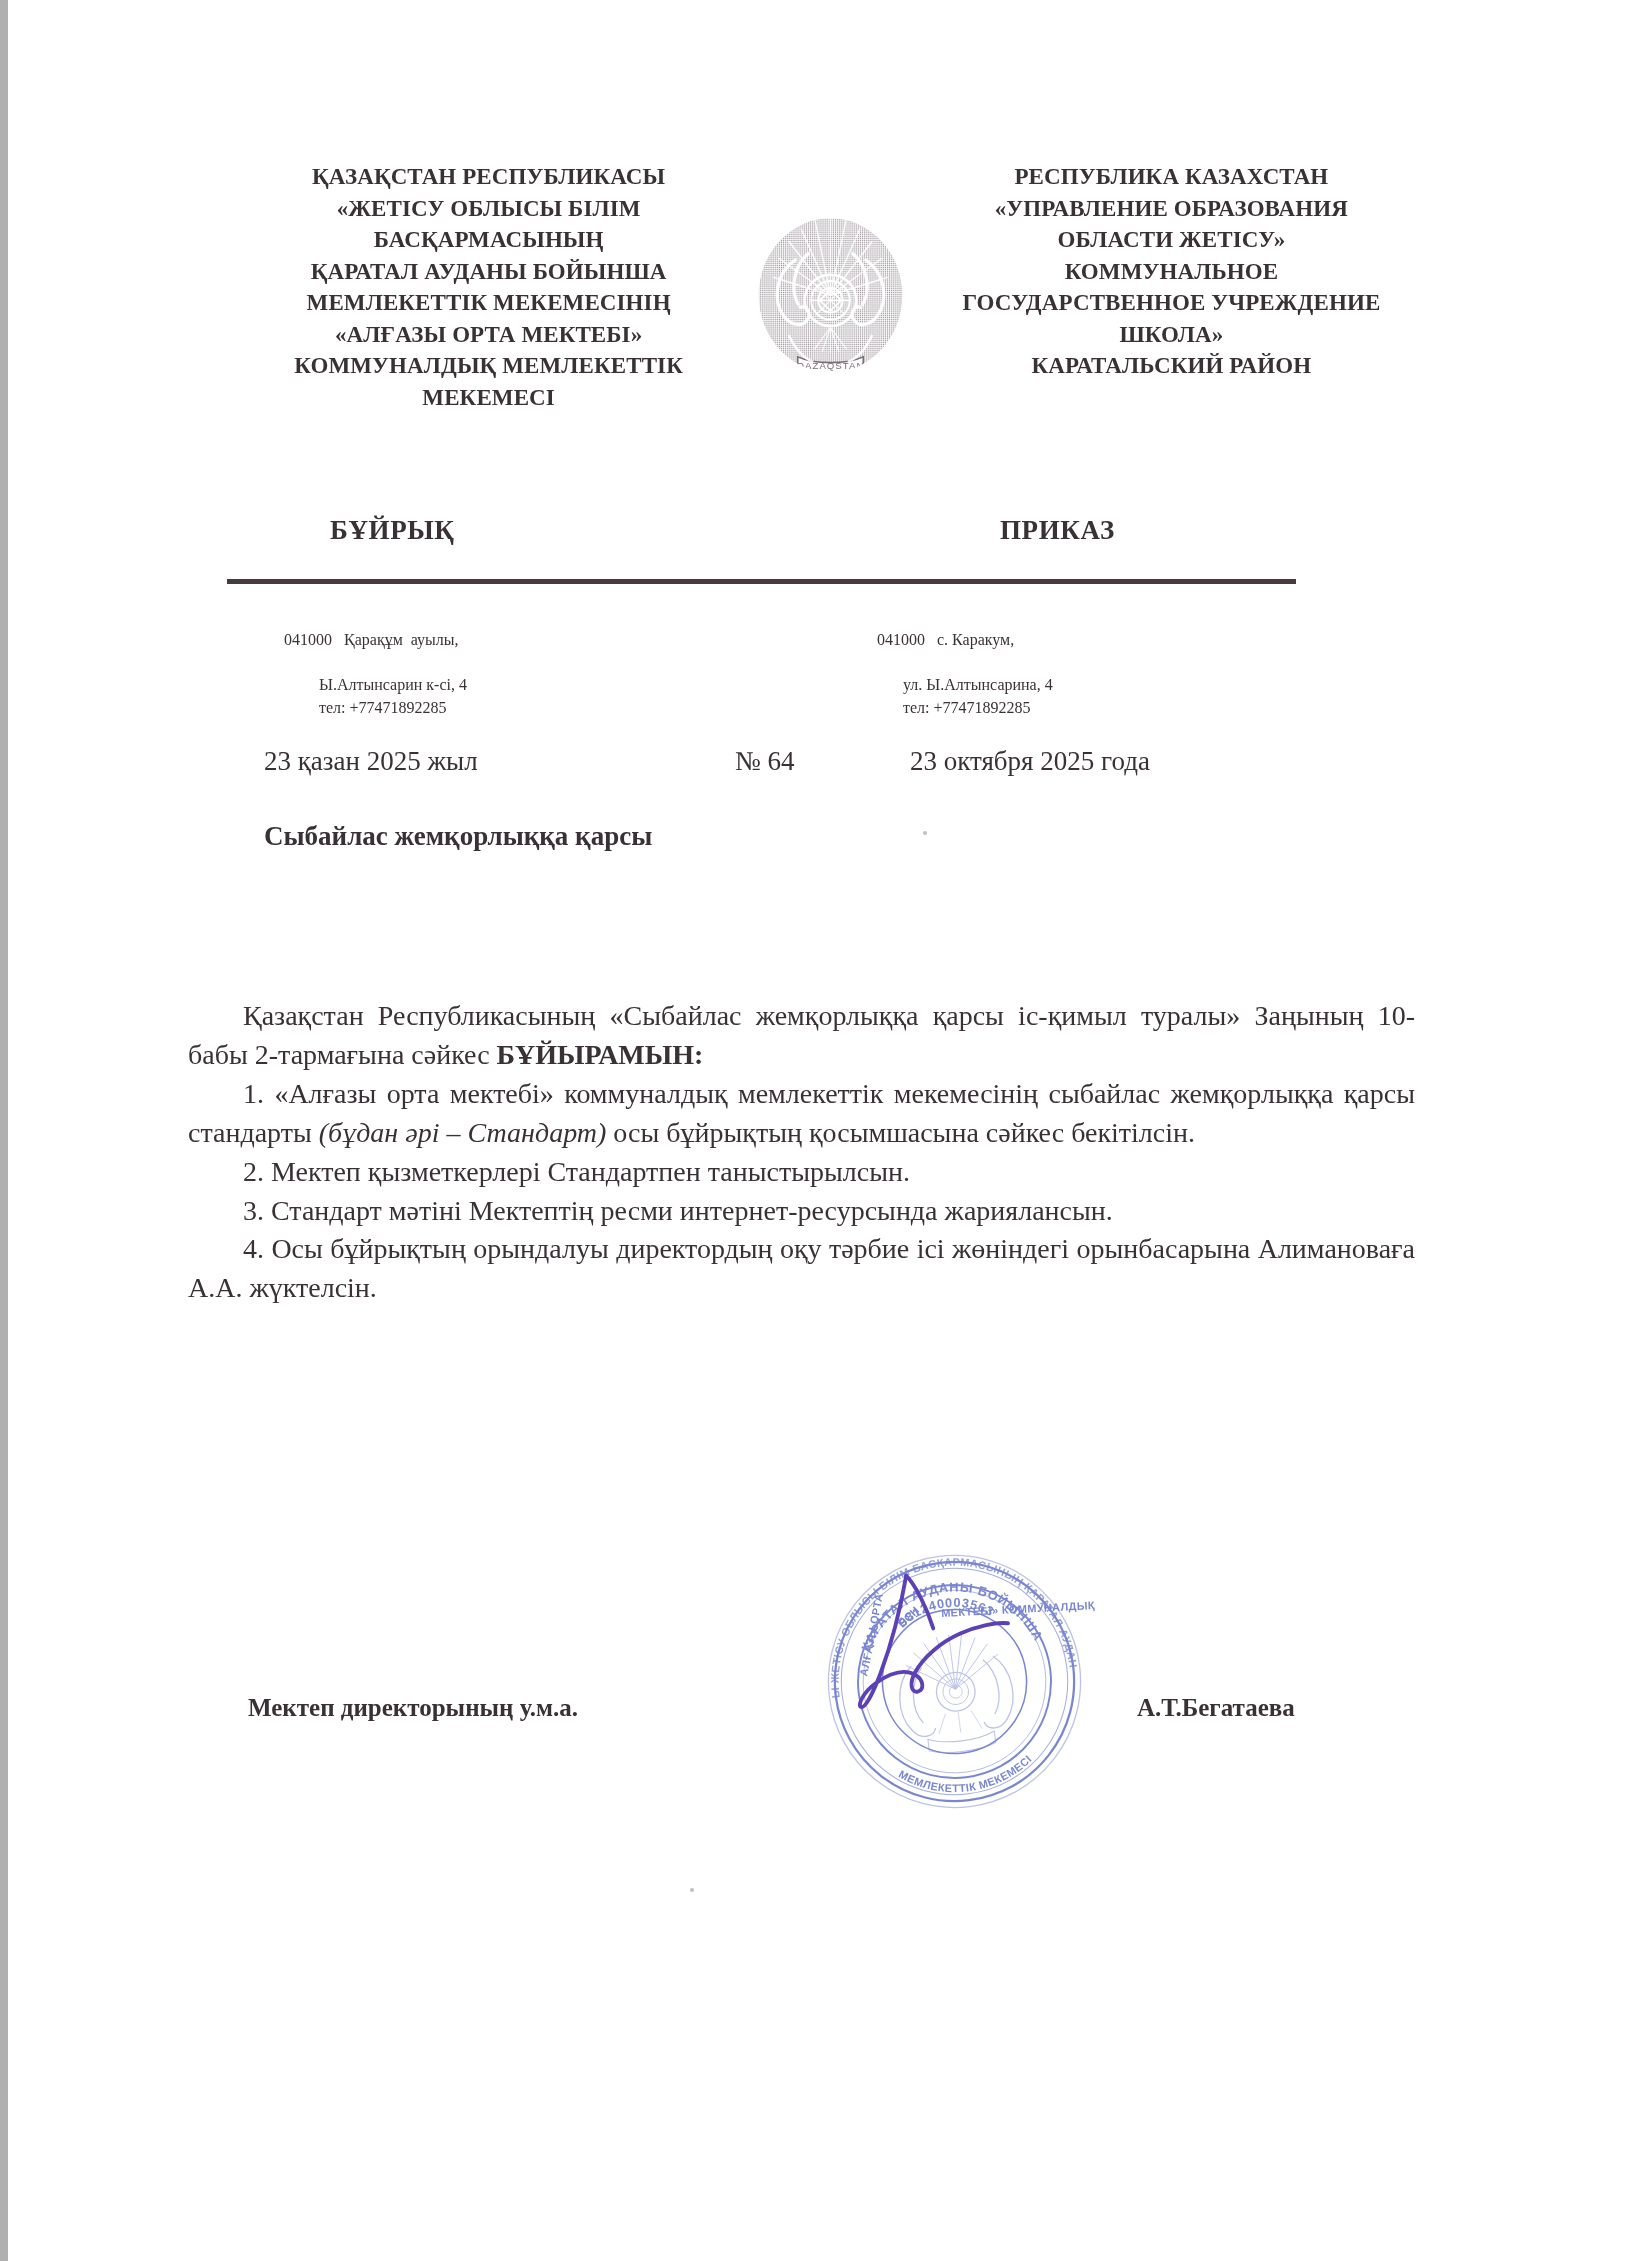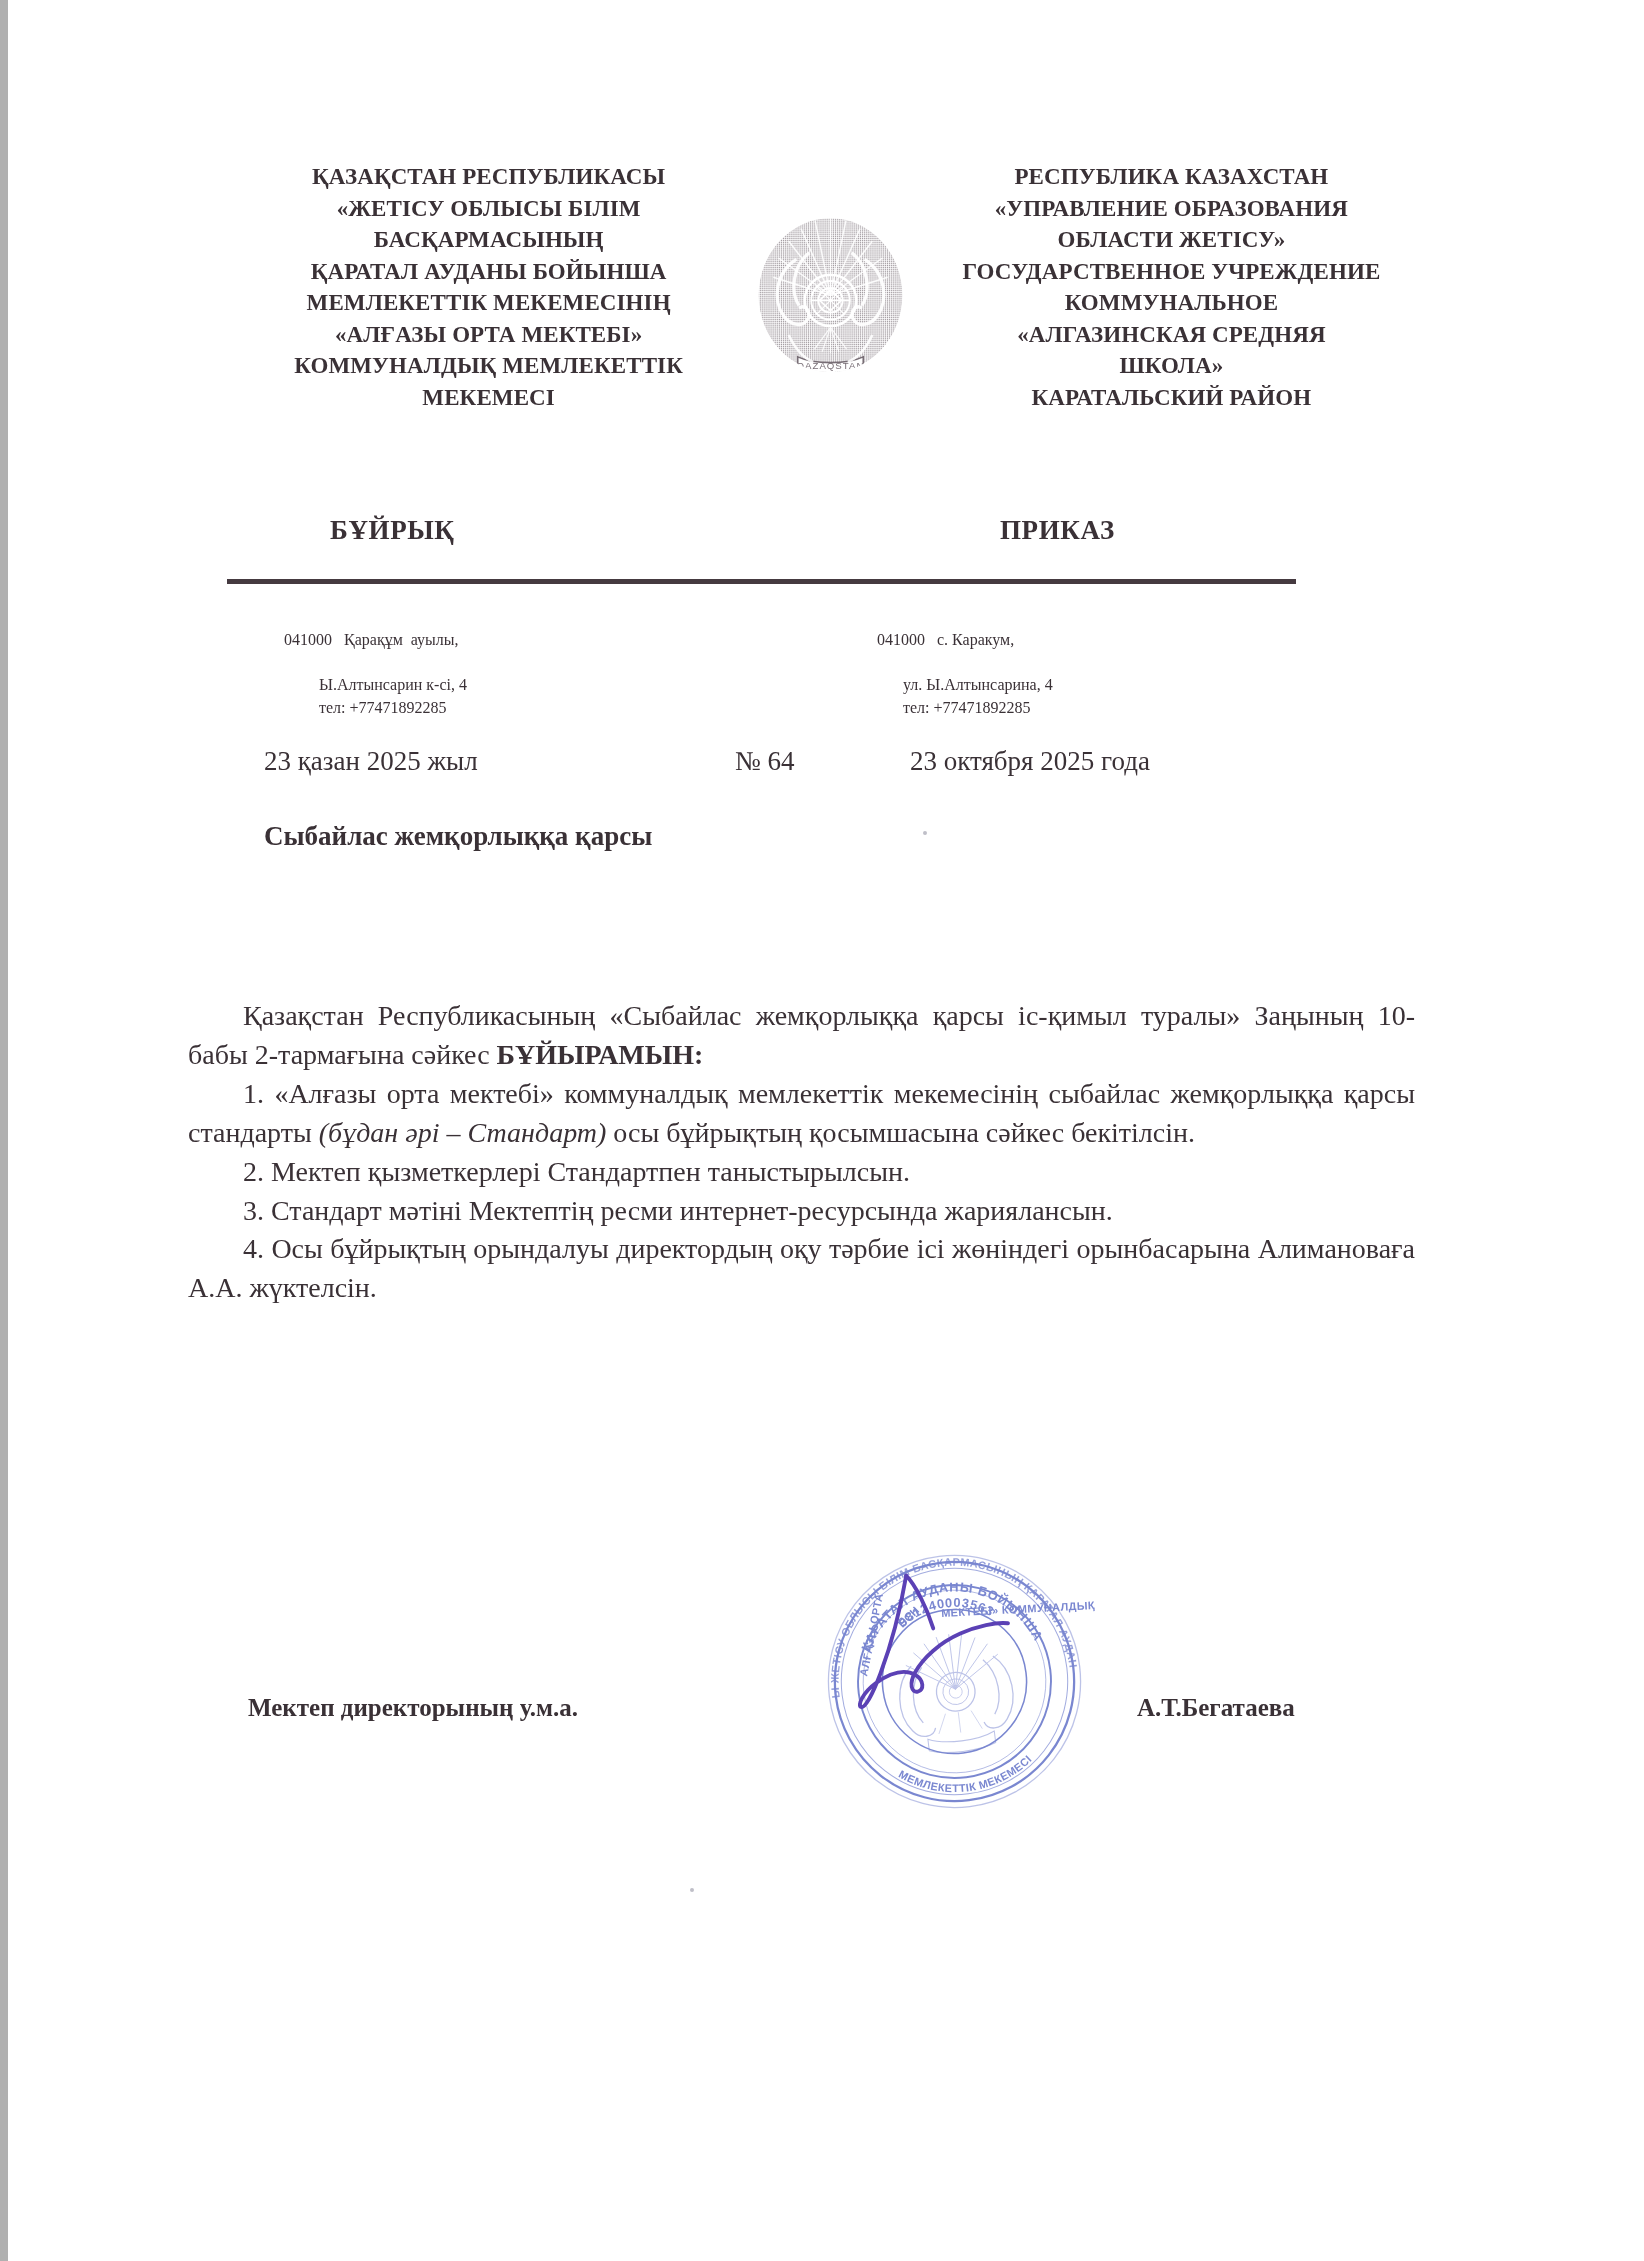--- a/index.html
+++ b/index.html
@@ -282,23 +282,22 @@
             <path d="M190 190 C180 212 166 226 152 232"></path>
           </g>
         </g>
       </svg>
     </div>
 
     <div class="head-col ru">
       <div class="line">РЕСПУБЛИКА КАЗАХСТАН</div>
       <div class="line">«УПРАВЛЕНИЕ ОБРАЗОВАНИЯ</div>
       <div class="line">ОБЛАСТИ ЖЕТІСУ»</div>
+      <div class="line">КОММУНАЛЬНОЕ</div>
       <div class="line">ГОСУДАРСТВЕННОЕ УЧРЕЖДЕНИЕ</div>
-      <div class="line">КОММУНАЛЬНОЕ</div>
-      <div class="line">«АЛГАЗИНСКАЯ СРЕДНЯЯ</div>
       <div class="line">ШКОЛА»</div>
       <div class="line">КАРАТАЛЬСКИЙ РАЙОН</div>
     </div>
   </div>
 
   <div class="doctype-row">
     <div class="doctype kz">БҰЙРЫҚ</div>
     <div class="doctype ru">ПРИКАЗ</div>
   </div>
 

